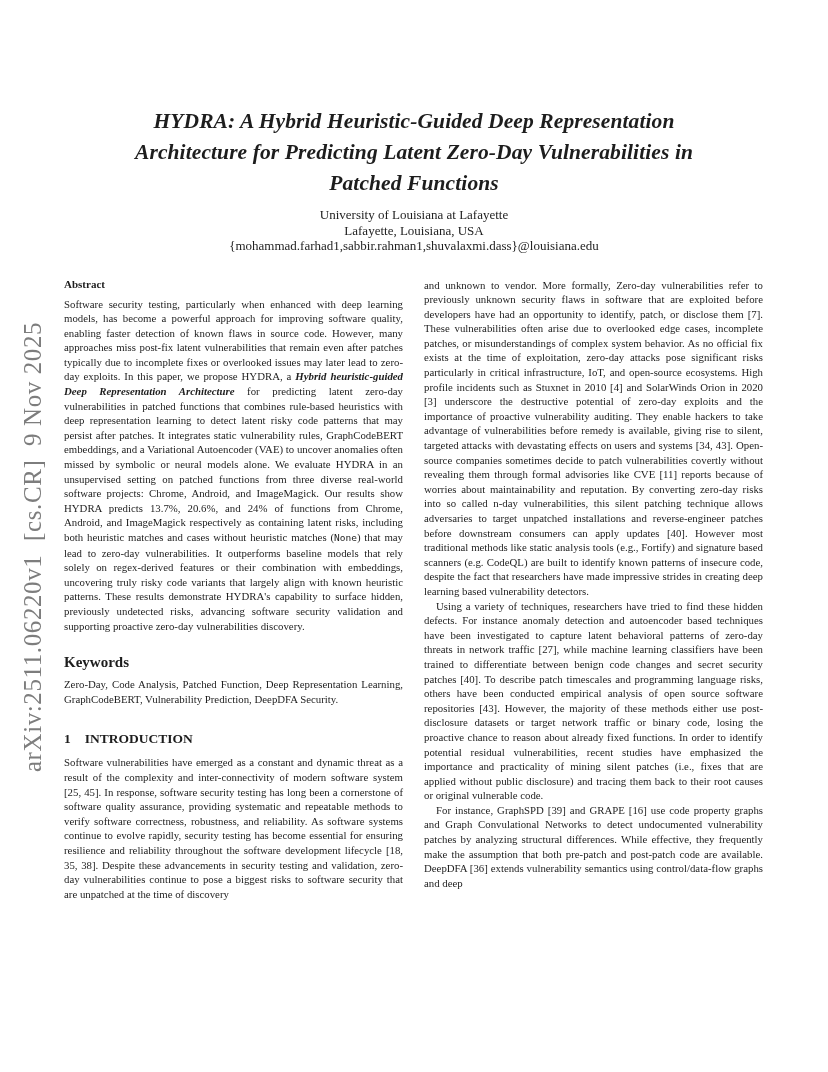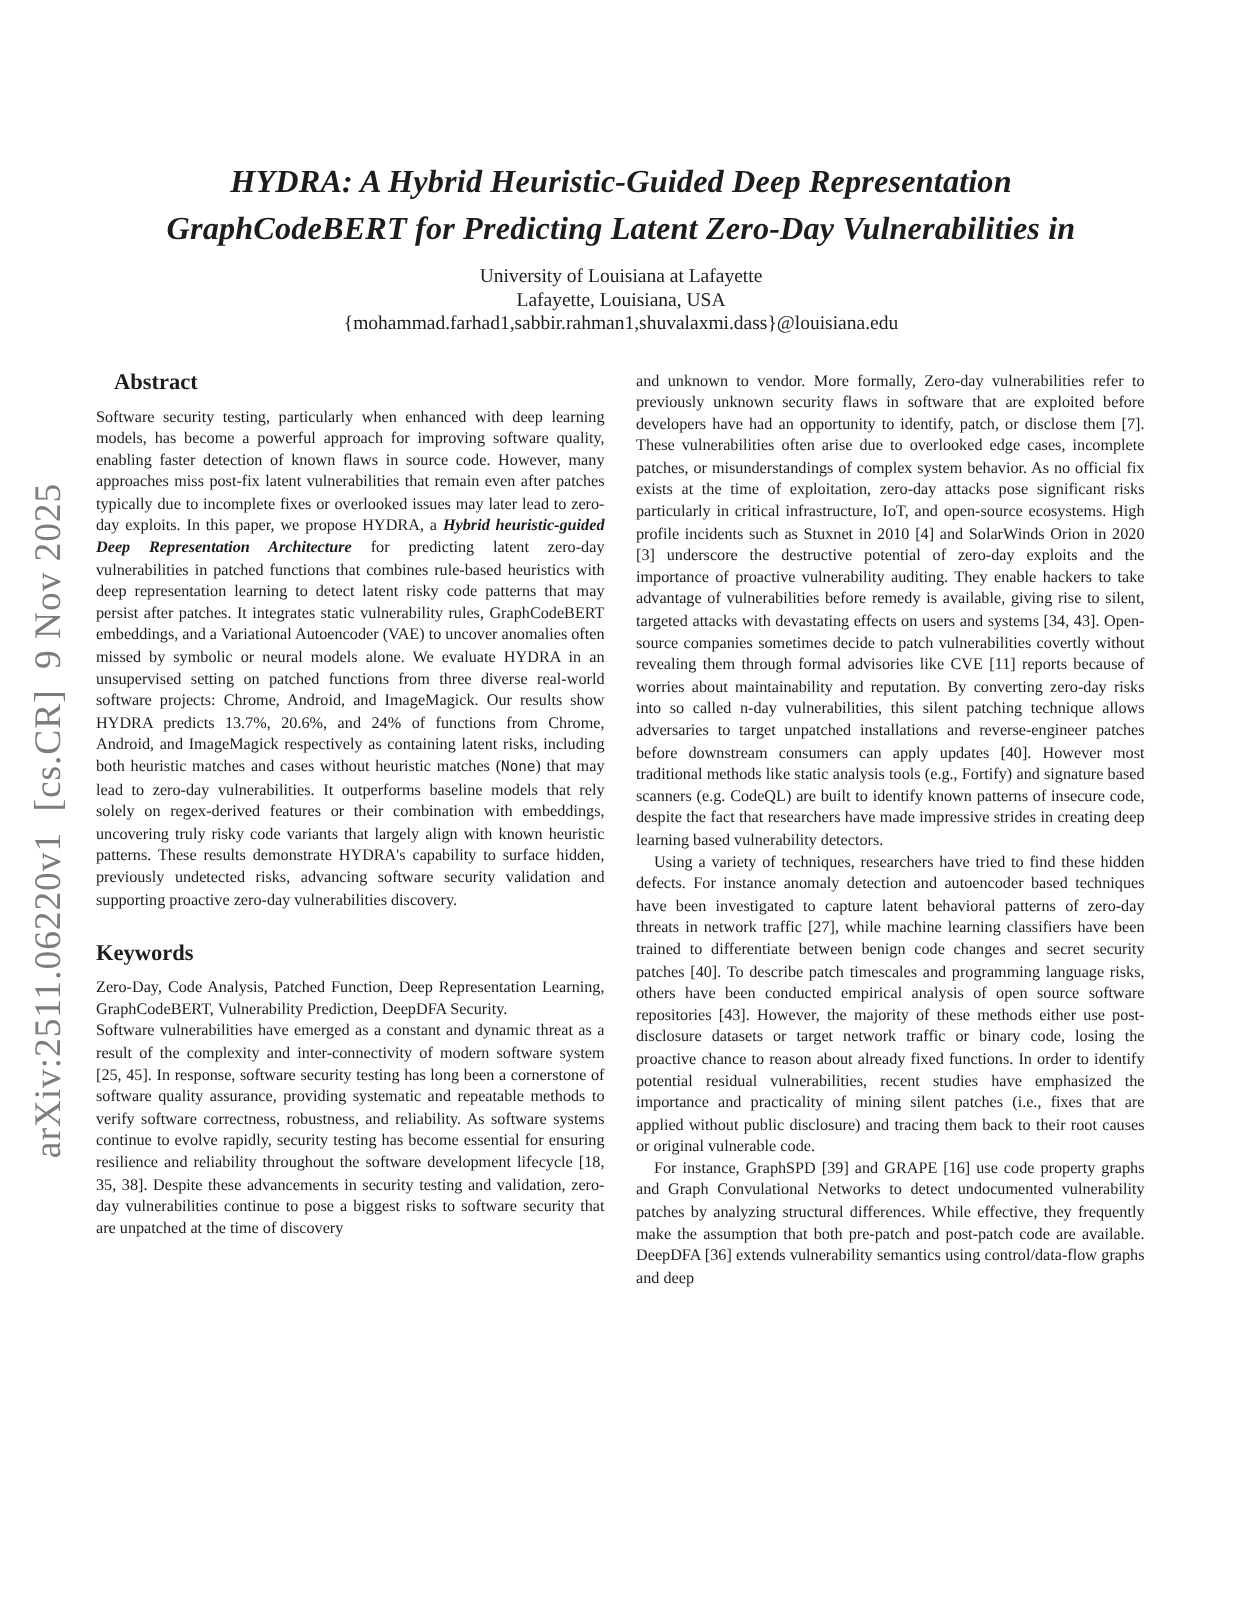--- a/index.html
+++ b/index.html
@@ -55,22 +55,22 @@
     gap: 21px;
     padding: 0 64px;
     margin-top: 24px;
   }
   .col {
     width: 339px;
     flex: 0 0 339px;
   }
   .sec-heading {
     font-weight: bold;
-    font-size: 15px;
-    margin: 0 0 7px 12px;
+    font-size: 11px;
+    margin: 0 0 7px 0;
   }
   .kw-heading {
     font-weight: bold;
     font-size: 15px;
     margin: 21px 0 6px 0;
   }
   .num-heading {
     font-weight: bold;
     font-size: 13.5px;
     margin: 25px 0 8px 0;
@@ -97,38 +97,42 @@
 </style>
 </head>
 <body>
 
 <div class="watermark">arXiv:2511.06220v1  [cs.CR]  9 Nov 2025</div>
 
 <div class="content">
 
   <div class="title-block">
     <div>HYDRA: A Hybrid Heuristic-Guided Deep Representation</div>
-    <div>GraphCodeBERT for Predicting Latent Zero-Day Vulnerabilities in</div>
+    <div>Architecture for Predicting Latent Zero-Day Vulnerabilities in</div>
+    <div>Patched Functions</div>
   </div>
 
   <div class="author-block">
     <div class="author-affil">University of Louisiana at Lafayette</div>
     <div class="author-loc">Lafayette, Louisiana, USA</div>
     <div class="author-emails">{mohammad.farhad1,sabbir.rahman1,shuvalaxmi.dass}@louisiana.edu</div>
   </div>
 
   <div class="columns">
 
     <div class="col">
       <div class="sec-heading">Abstract</div>
       <p class="body-text"><span>Software security testing, particularly when enhanced with deep learning models, has become a powerful approach for improving software quality, enabling faster detection of known flaws in source code. However, many approaches miss post-fix latent vulnerabilities that remain even after patches typically due to incomplete fixes or overlooked issues may later lead to zero-day exploits. In this paper, we propose </span><span class="b">HYDRA</span><span>, a </span><span class="bi">Hybrid heuristic-guided Deep Representation Architecture</span><span> for predicting latent zero-day vulnerabilities in patched functions that combines rule-based heuristics with deep representation learning to detect latent risky code patterns that may persist after patches. It integrates static vulnerability rules, GraphCodeBERT embeddings, and a Variational Autoencoder (VAE) to uncover anomalies often missed by symbolic or neural models alone. We evaluate HYDRA in an unsupervised setting on patched functions from three diverse real-world software projects: Chrome, Android, and ImageMagick. Our results show HYDRA </span><span class="b">predicts</span><span> 13.7%, 20.6%, and 24% of functions from Chrome, Android, and ImageMagick respectively as containing latent risks, including both heuristic matches and cases without heuristic matches (</span><span class="mono">None</span><span>) that may lead to zero-day vulnerabilities. It outperforms baseline models that rely solely on regex-derived features or their combination with embeddings, uncovering truly risky code variants that largely align with known heuristic patterns. These results demonstrate HYDRA's capability to surface hidden, previously undetected risks, advancing software security validation and supporting proactive zero-day vulnerabilities discovery.</span></p>
 
       <div class="kw-heading">Keywords</div>
       <p class="body-text">Zero-Day, Code Analysis, Patched Function, Deep Representation Learning, GraphCodeBERT, Vulnerability Prediction, DeepDFA Security.</p>
 
+      <div class="num-heading">
+        <span class="sec-num">1</span><span>INTRODUCTION</span>
+      </div>
       <p class="body-text">Software vulnerabilities have emerged as a constant and dynamic threat as a result of the complexity and inter-connectivity of modern software system [25, 45]. In response, software security testing has long been a cornerstone of software quality assurance, providing systematic and repeatable methods to verify software correctness, robustness, and reliability. As software systems continue to evolve rapidly, security testing has become essential for ensuring resilience and reliability throughout the software development lifecycle [18, 35, 38]. Despite these advancements in security testing and validation, zero-day vulnerabilities continue to pose a biggest risks to software security that are unpatched at the time of discovery</p>
     </div>
 
     <div class="col">
       <p class="body-text"><span>and unknown to vendor. More formally, </span><span class="b">Zero-day vulnerabilities</span><span> refer to previously unknown security flaws in software that are exploited before developers have had an opportunity to identify, patch, or disclose them [7]. These vulnerabilities often arise due to overlooked edge cases, incomplete patches, or misunderstandings of complex system behavior. As no official fix exists at the time of exploitation, zero-day attacks pose significant risks particularly in critical infrastructure, IoT, and open-source ecosystems. High profile incidents such as Stuxnet in 2010 [4] and SolarWinds Orion in 2020 [3] underscore the destructive potential of zero-day exploits and the importance of proactive vulnerability auditing. They enable hackers to take advantage of vulnerabilities before remedy is available, giving rise to silent, targeted attacks with devastating effects on users and systems [34, 43]. Open-source companies sometimes decide to patch vulnerabilities covertly without revealing them through formal advisories like CVE [11] reports because of worries about maintainability and reputation. By converting zero-day risks into so called n-day vulnerabilities, this silent patching technique allows adversaries to target unpatched installations and reverse-engineer patches before downstream consumers can apply updates [40]. However most traditional methods like static analysis tools (e.g., Fortify) and signature based scanners (e.g. CodeQL) are built to identify known patterns of insecure code, despite the fact that researchers have made impressive strides in creating deep learning based vulnerability detectors.</span></p>
       <p class="body-text indent"><span>Using a variety of techniques, researchers have tried to find these hidden defects. For instance anomaly detection and autoencoder based techniques have been investigated to capture latent behavioral patterns of zero-day threats in network traffic [27], while machine learning classifiers have been trained to differentiate between benign code changes and secret security patches [40]. To describe patch timescales and programming language risks, others have been conducted empirical analysis of open source software repositories [43]. However, the majority of these methods either use post-disclosure datasets or target network traffic or binary code, losing the proactive chance to reason about already fixed functions. In order to identify potential residual vulnerabilities, recent studies have emphasized the importance and practicality of mining silent patches (i.e., fixes that are applied without public disclosure) and tracing them back to their root causes or original vulnerable code.</span></p>
       <p class="body-text indent"><span>For instance, GraphSPD [39] and GRAPE [16] use code property graphs and Graph Convulational Networks to detect undocumented vulnerability patches by analyzing structural differences. While effective, they frequently make the assumption that both pre-patch and post-patch code are available. DeepDFA [36] extends vulnerability semantics using control/data-flow graphs and deep</span></p>
     </div>
 
   </div>

